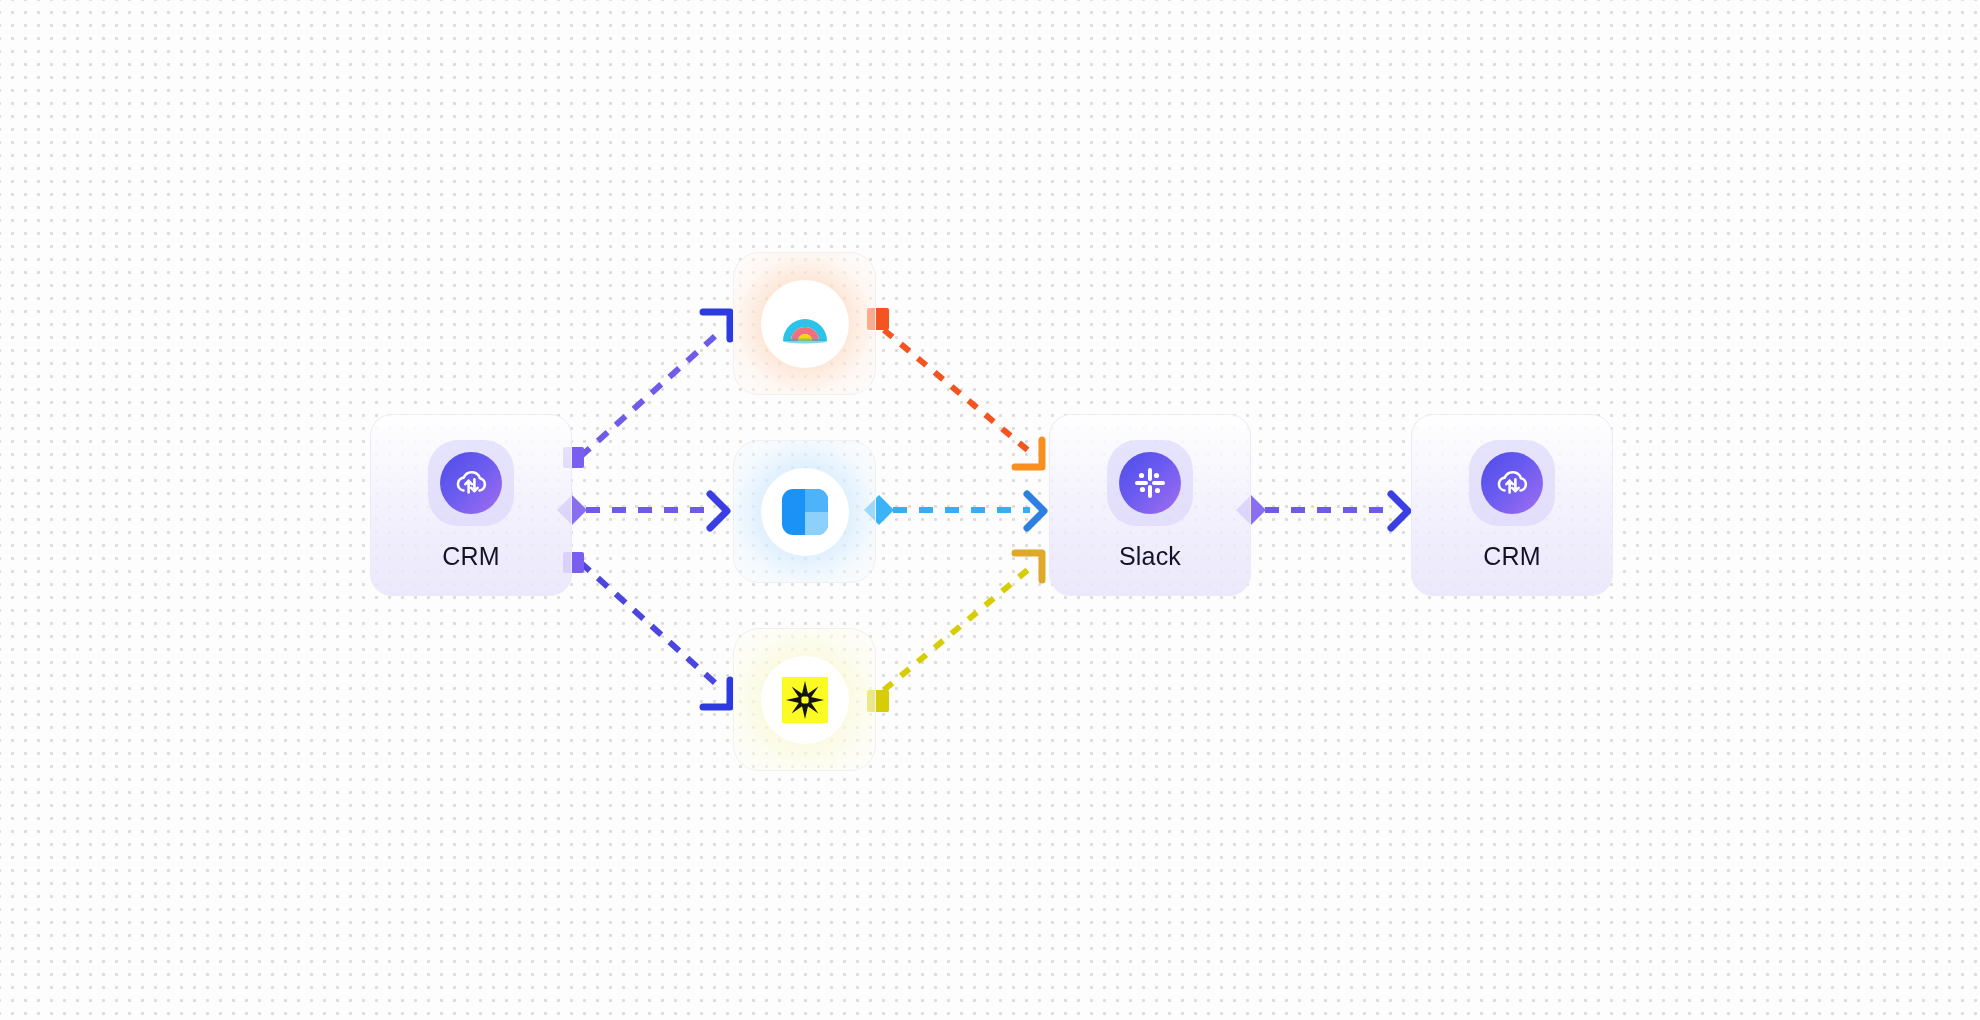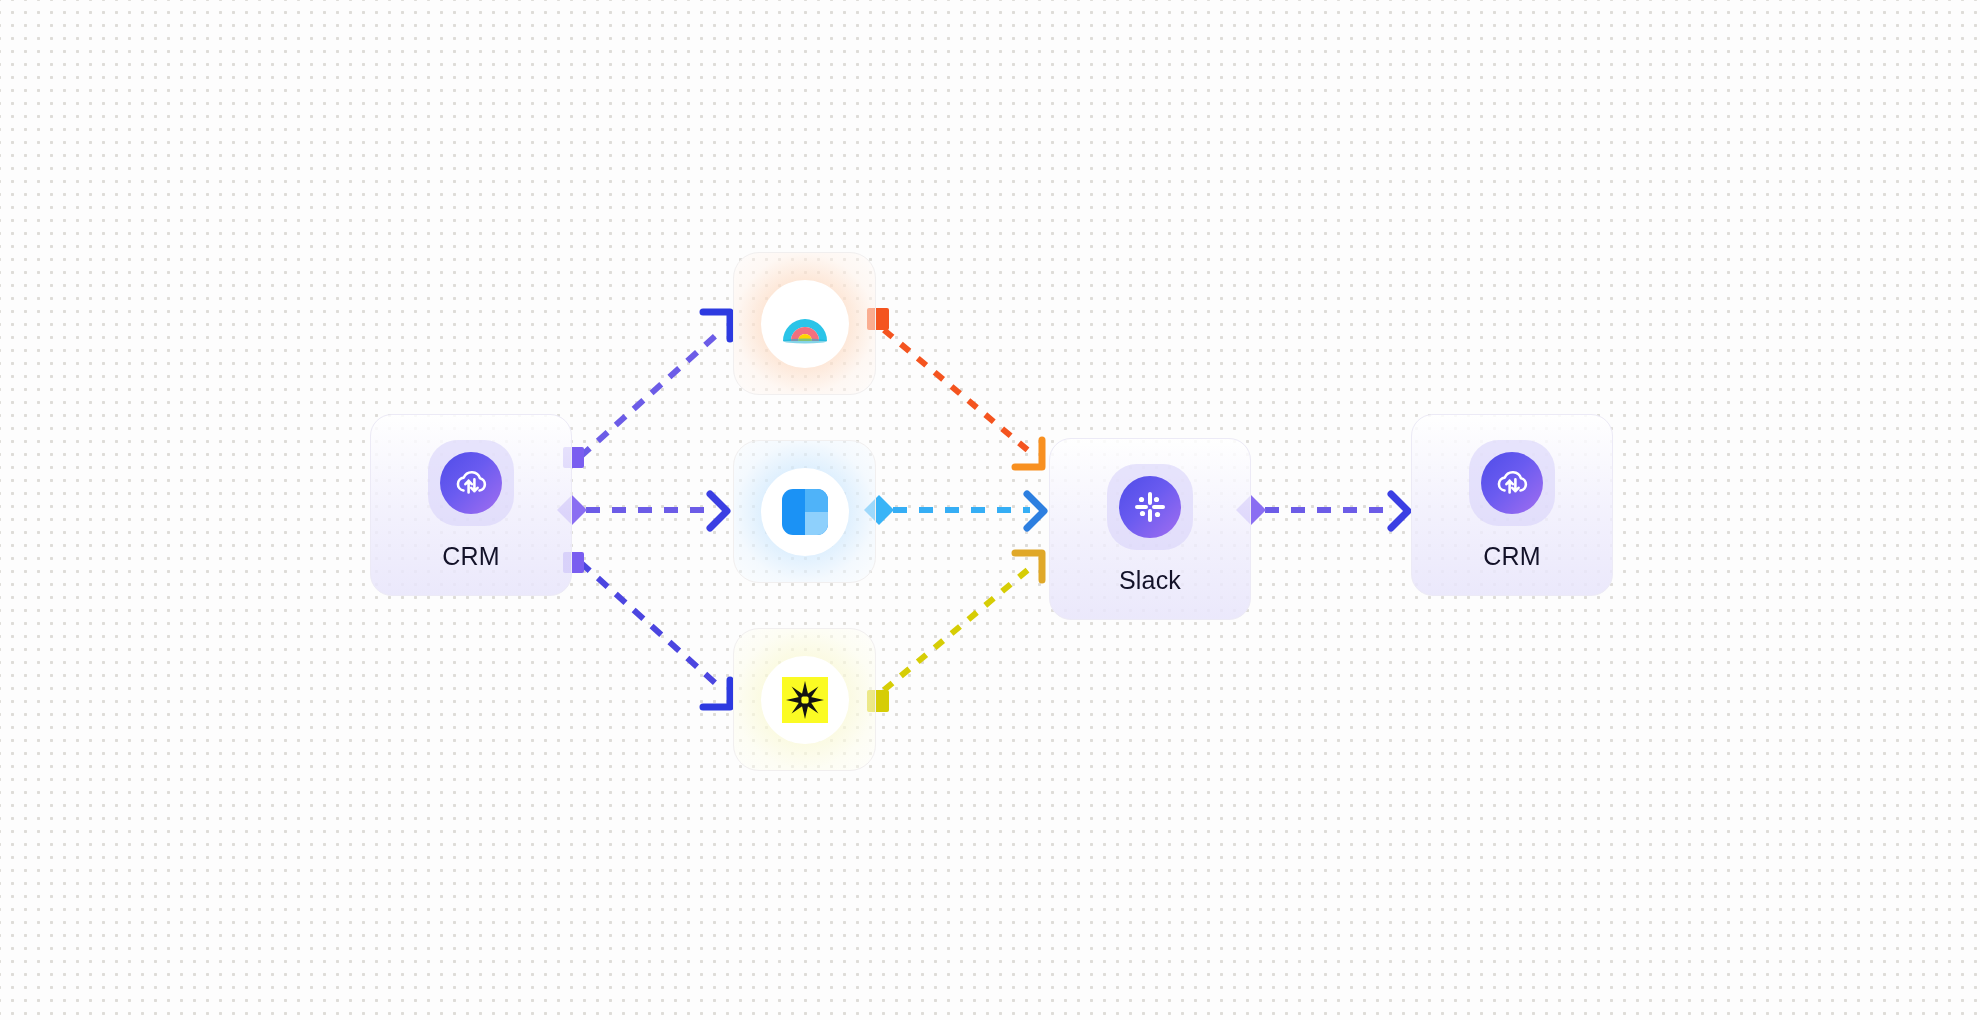--- a/index.html
+++ b/index.html
@@ -200,21 +200,21 @@
             <path d="M9.6 9.6 L22 18 L18 22 Z"></path>
             <path d="M36.4 36.4 L24 28 L28 24 Z"></path>
             <path d="M36.4 9.6 L28 22 L24 18 Z"></path>
             <path d="M9.6 36.4 L18 24 L22 28 Z"></path>
           </g>
         </svg>
       </span>
     </div>
   </div>
 
-  <div class="node node-main" style="left:1049px; top:414px;margin-top:24px;">
+  <div class="node node-main" style="left:1049px; top:414px;">
     <div class="badge-halo">
       <div class="badge-circle">
         <span>
           <svg width="34" height="34" viewBox="0 0 34 34">
             <g fill="#ffffff">
               <rect x="15" y="2" width="4" height="13" rx="2"></rect>
               <rect x="19" y="15" width="13" height="4" rx="2"></rect>
               <rect x="15" y="19" width="4" height="13" rx="2"></rect>
               <rect x="2" y="15" width="13" height="4" rx="2"></rect>
               <circle cx="23.5" cy="9.5" r="2.6"></circle>

